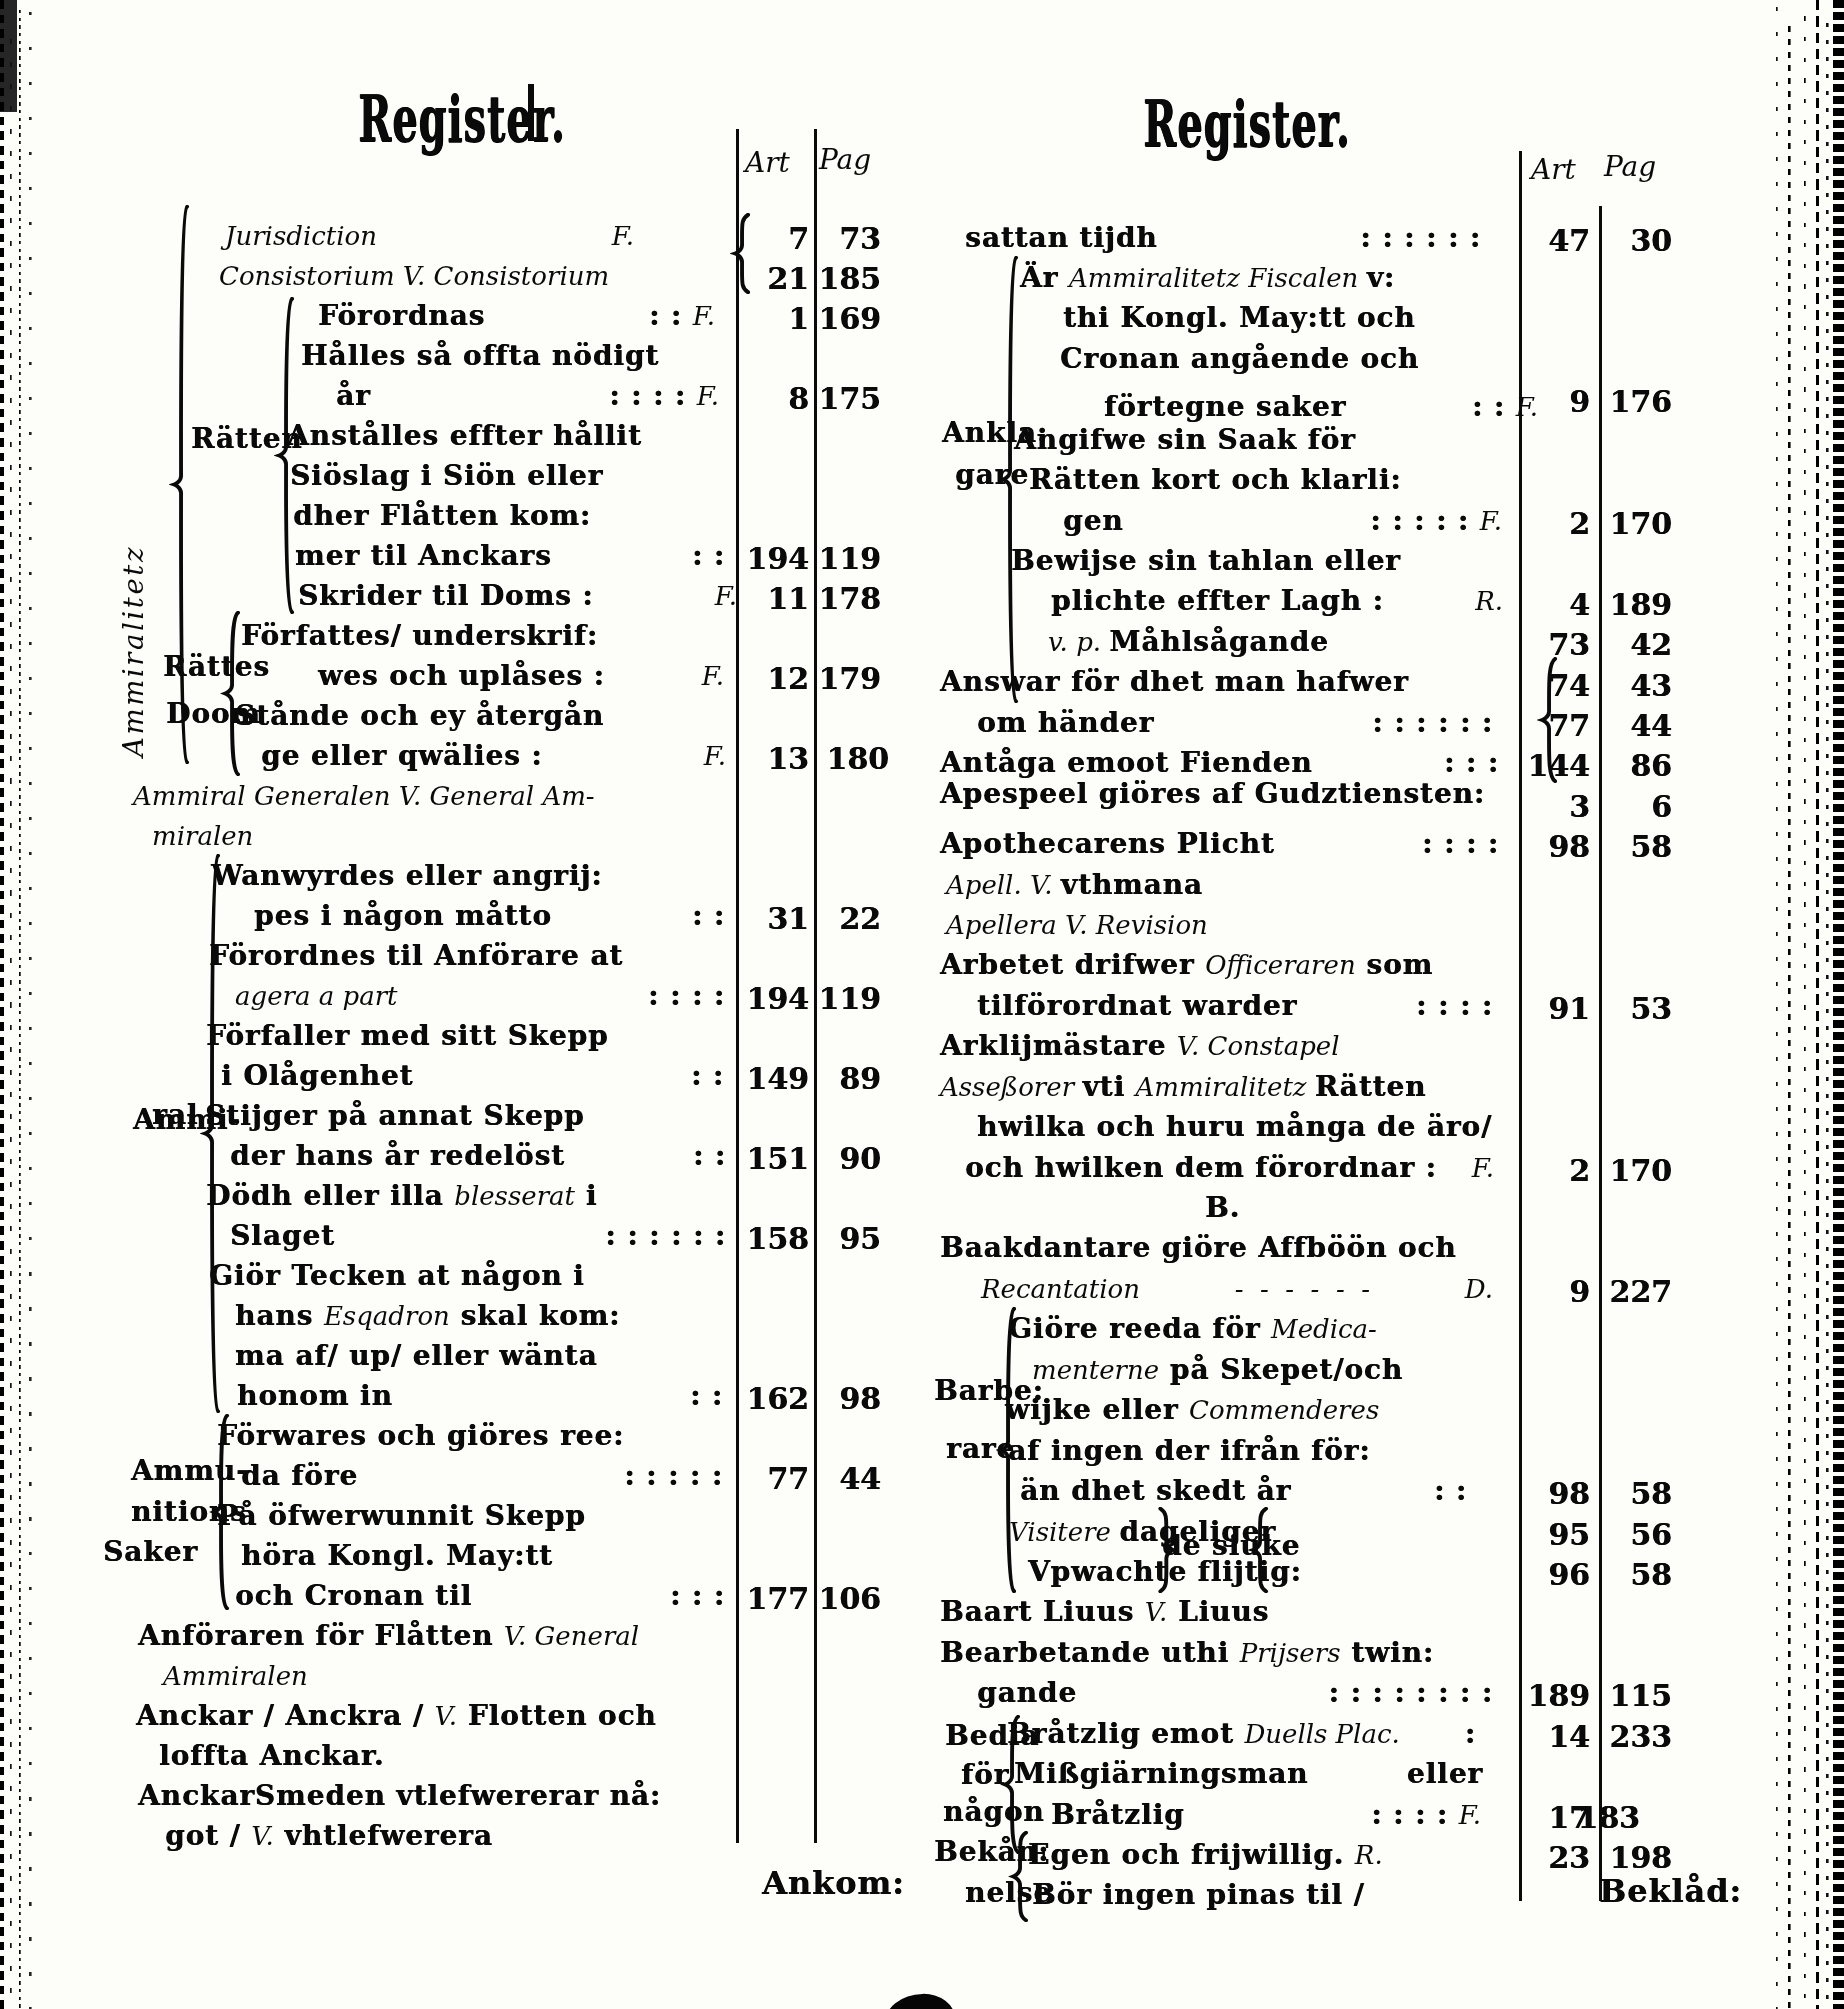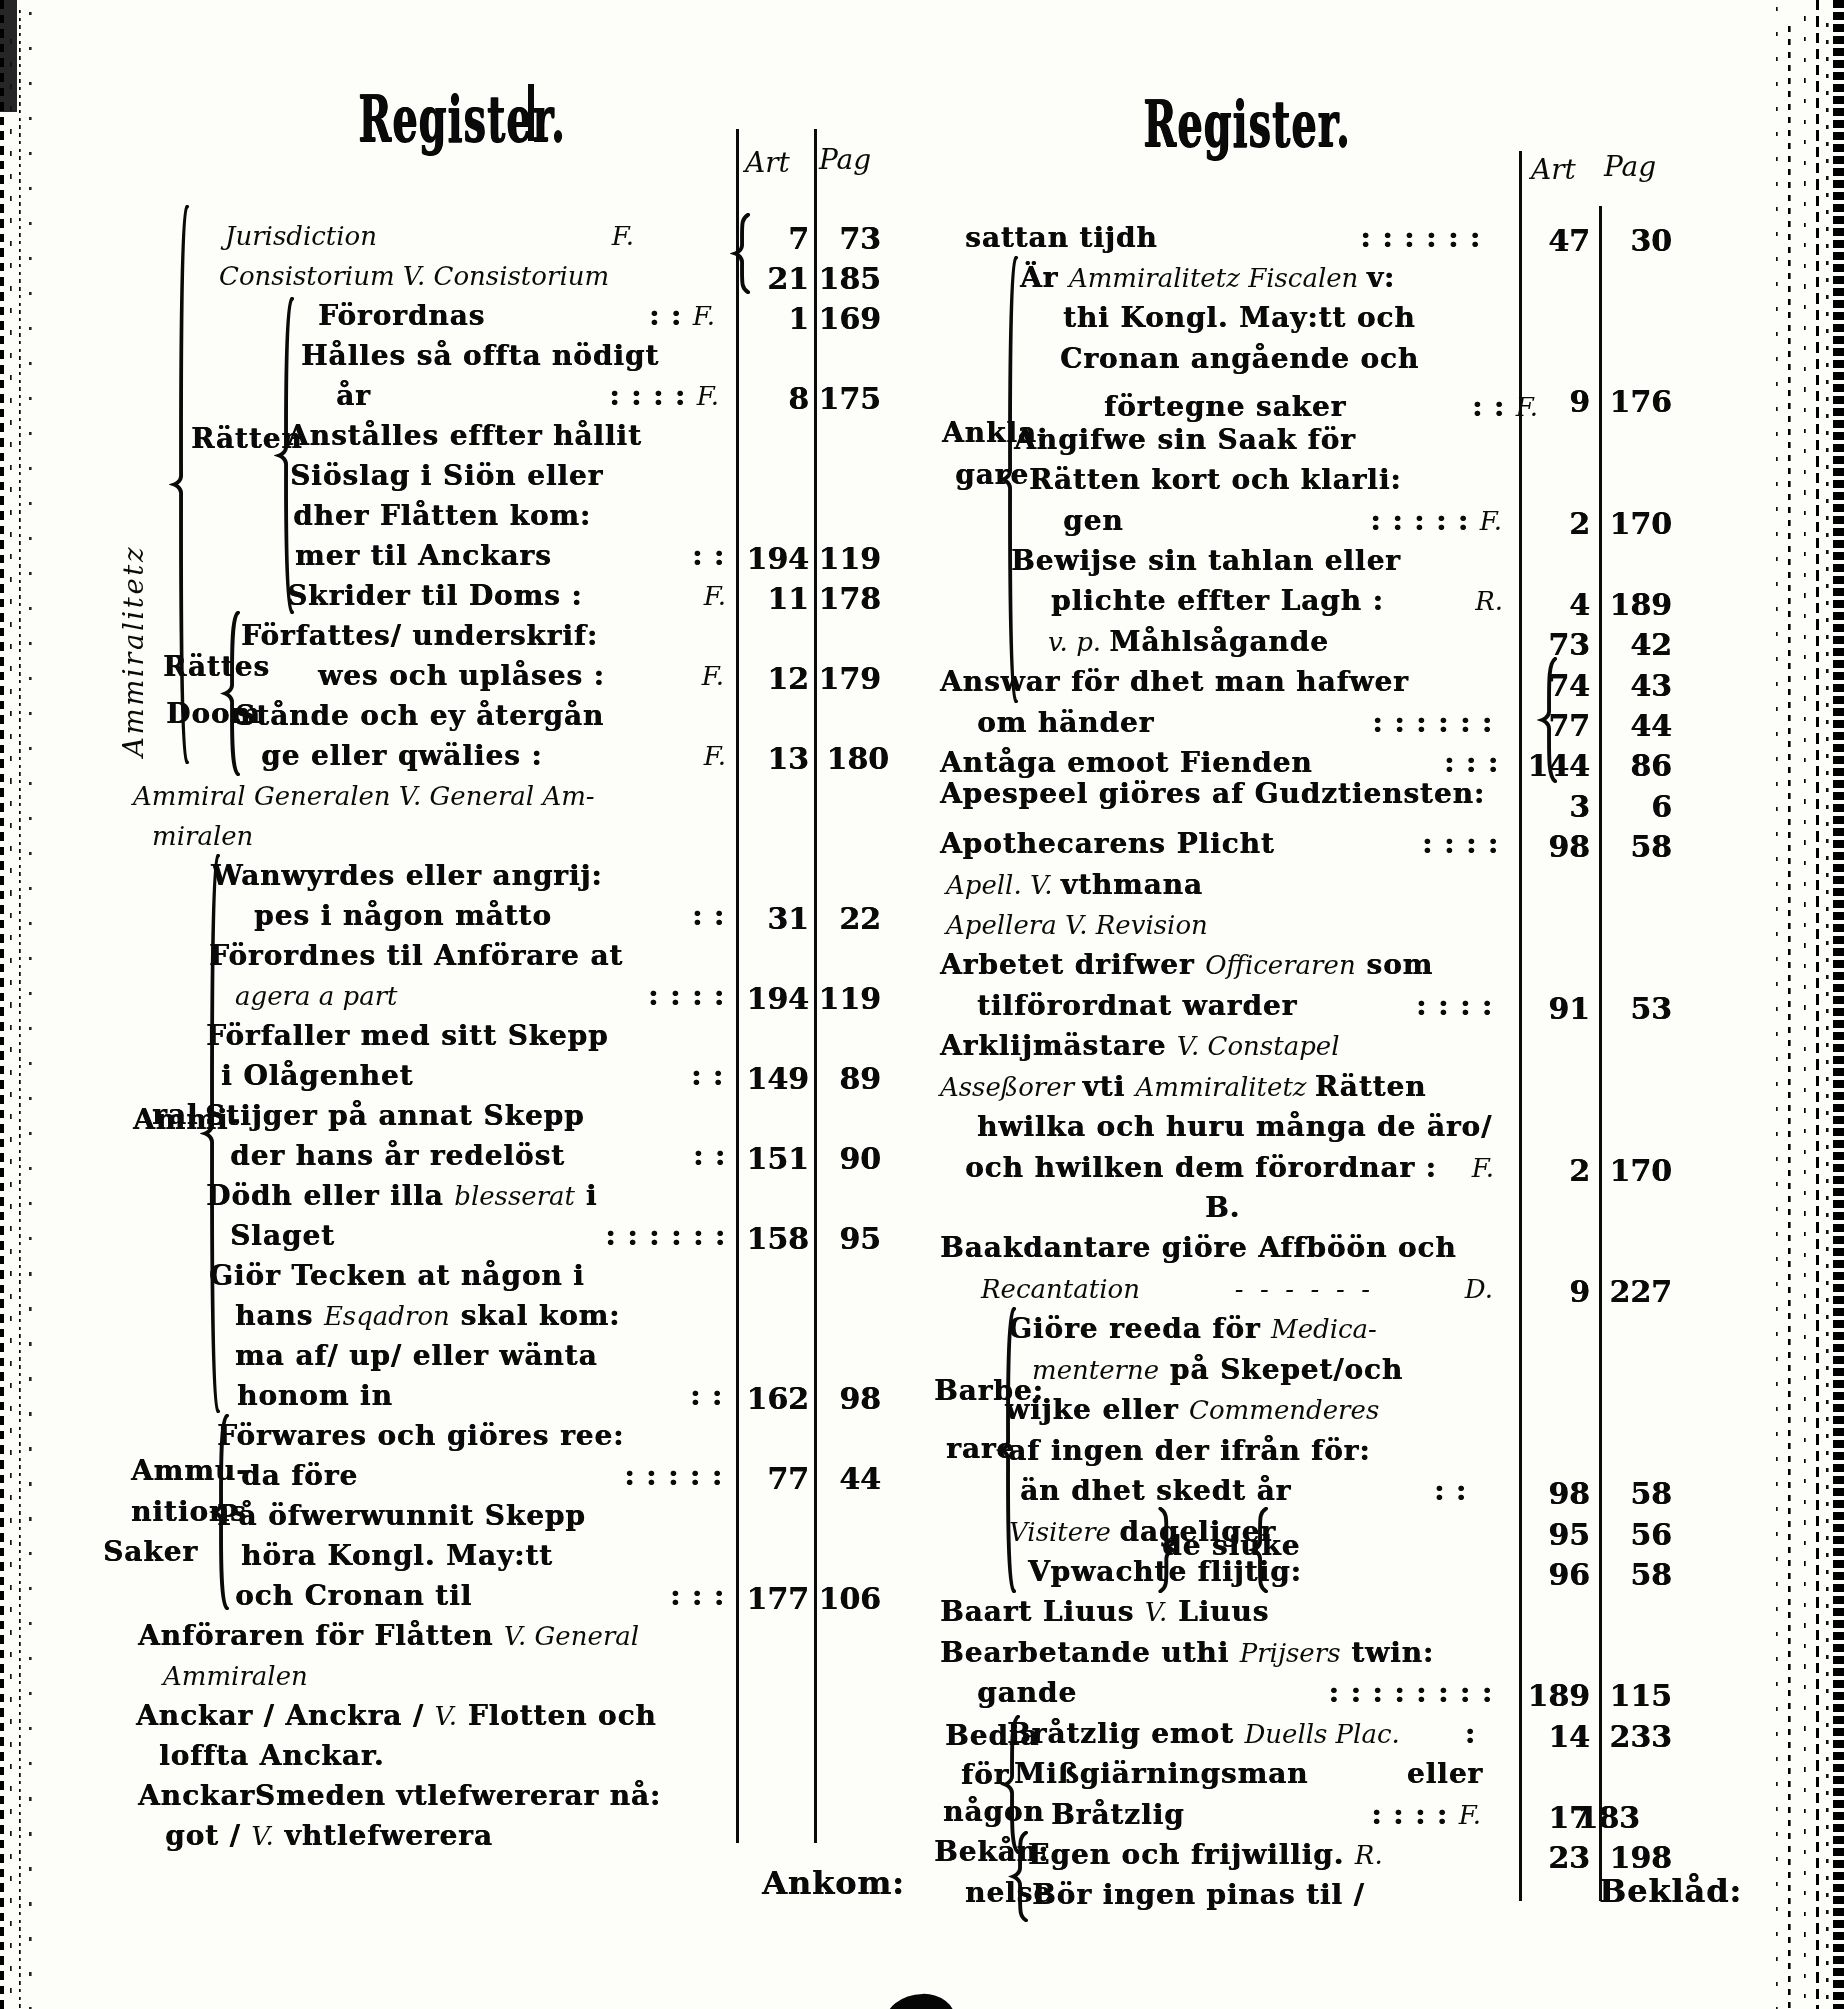--- a/index.html
+++ b/index.html
@@ -75,21 +75,21 @@
     <div class="line" style="left: 301px; top: 337px;"><span class="fr">Hålles så offta nödigt</span></div>
     <div class="line" style="left: 336px; top: 377px; width: 383px;"><span class="fr">år</span><span class="grow"></span><span class="fr">: : : : </span><span class="it">F.</span></div>
     <div class="num" style="left: 738px; width: 71px; top: 382px;">8</div>
     <div class="num" style="left: 816px; width: 65px; top: 382px;">175</div>
     <div class="line" style="left: 287px; top: 417px;"><span class="fr">Anstålles effter hållit</span></div>
     <div class="line" style="left: 290px; top: 457px;"><span class="fr">Siöslag i Siön eller</span></div>
     <div class="line" style="left: 293px; top: 497px;"><span class="fr">dher Flåtten kom:</span></div>
     <div class="line" style="left: 295px; top: 537px; width: 430px;"><span class="fr">mer til Anckars</span><span class="grow"></span><span class="fr">: :</span></div>
     <div class="num" style="left: 738px; width: 71px; top: 542px;">194</div>
     <div class="num" style="left: 816px; width: 65px; top: 542px;">119</div>
-    <div class="line" style="left: 287px; top: 577px; width: 439px; gap: 12px;"><span class="fr">Skrider til Doms :</span><span class="grow"></span><span class="it">F.</span></div>
+    <div class="line" style="left: 298px; top: 577px; width: 439px; gap: 12px;"><span class="fr">Skrider til Doms :</span><span class="grow"></span><span class="it">F.</span></div>
     <div class="num" style="left: 738px; width: 71px; top: 582px;">11</div>
     <div class="num" style="left: 816px; width: 65px; top: 582px;">178</div>
     <div class="line" style="left: 241px; top: 617px;"><span class="fr">Författes/ underskrif:</span></div>
     <div class="line" style="left: 318px; top: 657px; width: 406px;"><span class="fr">wes och uplåses :</span><span class="grow"></span><span class="it">F.</span></div>
     <div class="num" style="left: 738px; width: 71px; top: 662px;">12</div>
     <div class="num" style="left: 816px; width: 65px; top: 662px;">179</div>
     <div class="line" style="left: 235px; top: 697px;"><span class="fr">Stånde och ey återgån</span></div>
     <div class="line" style="left: 261px; top: 737px; width: 465px;"><span class="fr">ge eller qwälies :</span><span class="grow"></span><span class="it">F.</span></div>
     <div class="num" style="left: 738px; width: 71px; top: 742px;">13</div>
     <div class="num" style="left: 816px; width: 65px; top: 742px; margin-left: 8px;">180</div>

